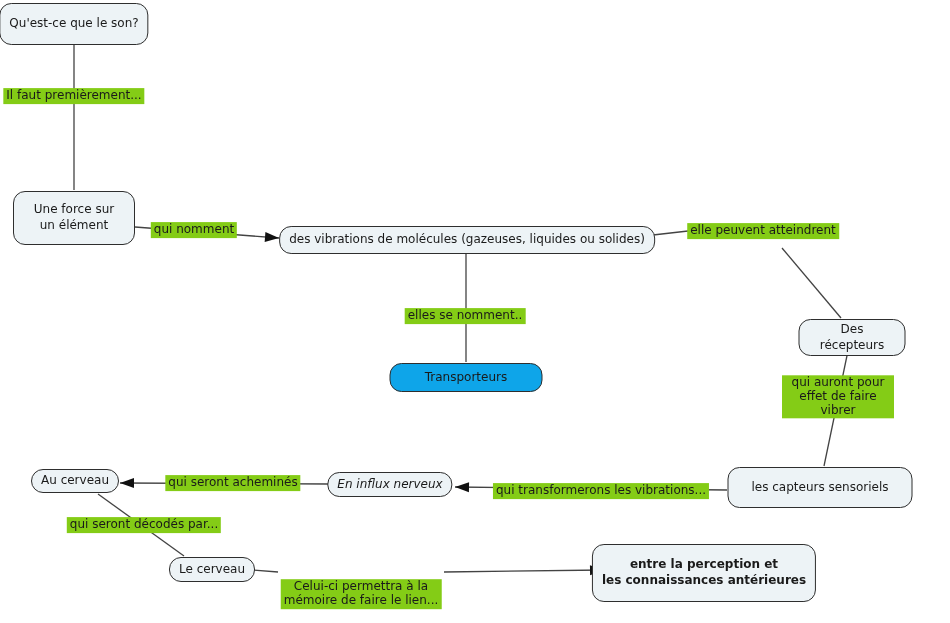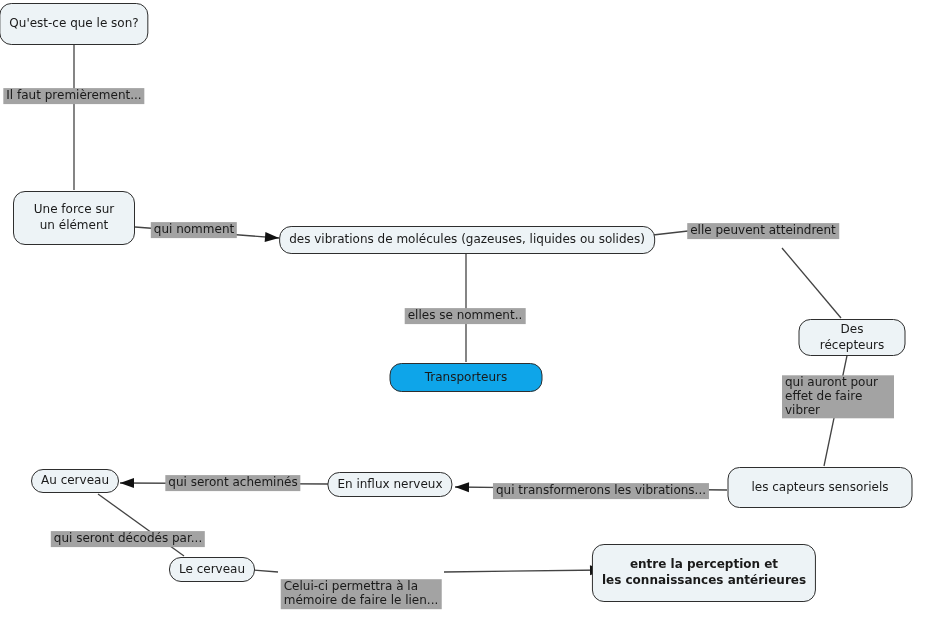--- a/index.html
+++ b/index.html
@@ -27,26 +27,26 @@
     white-space: pre-line;
     border-radius: 12px;
     font-size: 12px;
     line-height: 1.3;
     padding: 2px 9px;
     cursor: default;
   }
   .edge-label {
     position: absolute;
     transform: translate(-50%, -50%);
-    background: #a3a3a3;
+    background: #84cc16;
     padding: 1px 3px;
     font-size: 12px;
     line-height: 1.15;
     white-space: pre-line;
-    text-align: left;
+    text-align: center;
     cursor: default;
   }
 </style>
 </head>
 <body>
 
 <div class="canvas" style="background: rgb(255, 255, 255);">
   <svg class="connector-layer" viewBox="0 0 950 623" xmlns="http://www.w3.org/2000/svg">
       <line x1="74" y1="45" x2="74" y2="190" stroke="#434343" stroke-width="1.3"></line>
       <line x1="135" y1="227" x2="279" y2="238" stroke="#434343" stroke-width="1.3"></line>
@@ -64,28 +64,28 @@
       <line x1="444" y1="572" x2="604" y2="570" stroke="#434343" stroke-width="1.3"></line>
       <polygon points="0,0 -14,-5 -14,5" transform="translate(604,570) rotate(-0.7161599454704085)" fill="#111111"></polygon>
     </svg>
 <div class="edge-label" style="left: 74px; top: 96px; color: rgb(26, 26, 26);">Il faut premièrement...</div>
     <div class="edge-label" style="left: 194px; top: 230px; color: rgb(26, 26, 26);">qui nomment</div>
     <div class="edge-label" style="left: 763px; top: 231px; color: rgb(26, 26, 26);">elle peuvent atteindrent</div>
     <div class="edge-label" style="left: 465px; top: 316px; color: rgb(26, 26, 26);">elles se nomment..</div>
     <div class="edge-label" style="left: 838px; top: 397px; color: rgb(26, 26, 26);">qui auront pour effet de faire vibrer</div>
     <div class="edge-label" style="left: 601px; top: 491px; color: rgb(26, 26, 26);">qui transformerons les vibrations...</div>
     <div class="edge-label" style="left: 233px; top: 483px; color: rgb(26, 26, 26);">qui seront acheminés</div>
-    <div class="edge-label" style="left: 128px; top: 525px; color: rgb(26, 26, 26); margin-top: 14px;">qui seront décodés par...</div>
+    <div class="edge-label" style="left: 144px; top: 525px; color: rgb(26, 26, 26);">qui seront décodés par...</div>
     <div class="edge-label" style="left: 361px; top: 578px; color: rgb(26, 26, 26); margin-top: 16px;">Celui-ci permettra à la
 mémoire de faire le lien...</div>
     <div class="node" style="left: 74px; top: 3px; min-width: 146px; min-height: 42px; background: rgb(237, 243, 246); border: 1px solid rgb(46, 46, 46); color: rgb(26, 26, 26);">Qu'est-ce que le son?</div>
     <div class="node" style="left: 74px; top: 191px; min-width: 122px; min-height: 54px; background: rgb(237, 243, 246); border: 1px solid rgb(46, 46, 46); color: rgb(26, 26, 26);">Une force sur
 un élément</div>
     <div class="node" style="left: 467px; top: 226px; min-width: 372px; min-height: 28px; background: rgb(237, 243, 246); border: 1px solid rgb(46, 46, 46); color: rgb(26, 26, 26);">des vibrations de molécules (gazeuses, liquides ou solides)</div>
     <div class="node" style="left: 466px; top: 363px; min-width: 153px; min-height: 29px; background: #0ea5e9; border: 1px solid rgb(46, 46, 46); color: rgb(26, 26, 26);">Transporteurs</div>
     <div class="node" style="left: 852px; top: 319px; min-width: 107px; min-height: 27px; background: rgb(237, 243, 246); border: 1px solid rgb(46, 46, 46); color: rgb(26, 26, 26);">Des récepteurs</div>
     <div class="node" style="left: 820px; top: 467px; min-width: 185px; min-height: 41px; background: rgb(237, 243, 246); border: 1px solid rgb(46, 46, 46); color: rgb(26, 26, 26);">les capteurs sensoriels</div>
-    <div class="node" style="left: 390px; top: 472px; min-width: 121px; min-height: 25px; background: rgb(237, 243, 246); border: 1px solid rgb(46, 46, 46); color: rgb(26, 26, 26);">En influx nerveux</div>
+    <div class="node" style="left: 390px; top: 472px; min-width: 121px; min-height: 25px; background: rgb(237, 243, 246); border: 1px solid rgb(46, 46, 46); color: rgb(26, 26, 26); font-style: italic;">En influx nerveux</div>
     <div class="node" style="left: 75px; top: 469px; min-width: 82px; min-height: 24px; background: rgb(237, 243, 246); border: 1px solid rgb(46, 46, 46); color: rgb(26, 26, 26);">Au cerveau</div>
     <div class="node" style="left: 212px; top: 557px; min-width: 81px; min-height: 25px; background: rgb(237, 243, 246); border: 1px solid rgb(46, 46, 46); color: rgb(26, 26, 26);">Le cerveau</div>
     <div class="node" style="left: 704px; top: 544px; min-width: 195px; min-height: 58px; background: rgb(237, 243, 246); border: 1px solid rgb(46, 46, 46); color: rgb(26, 26, 26); font-weight: bold;">entre la perception et
 les connaissances antérieures</div>
   </div>
 
 </body></html>

